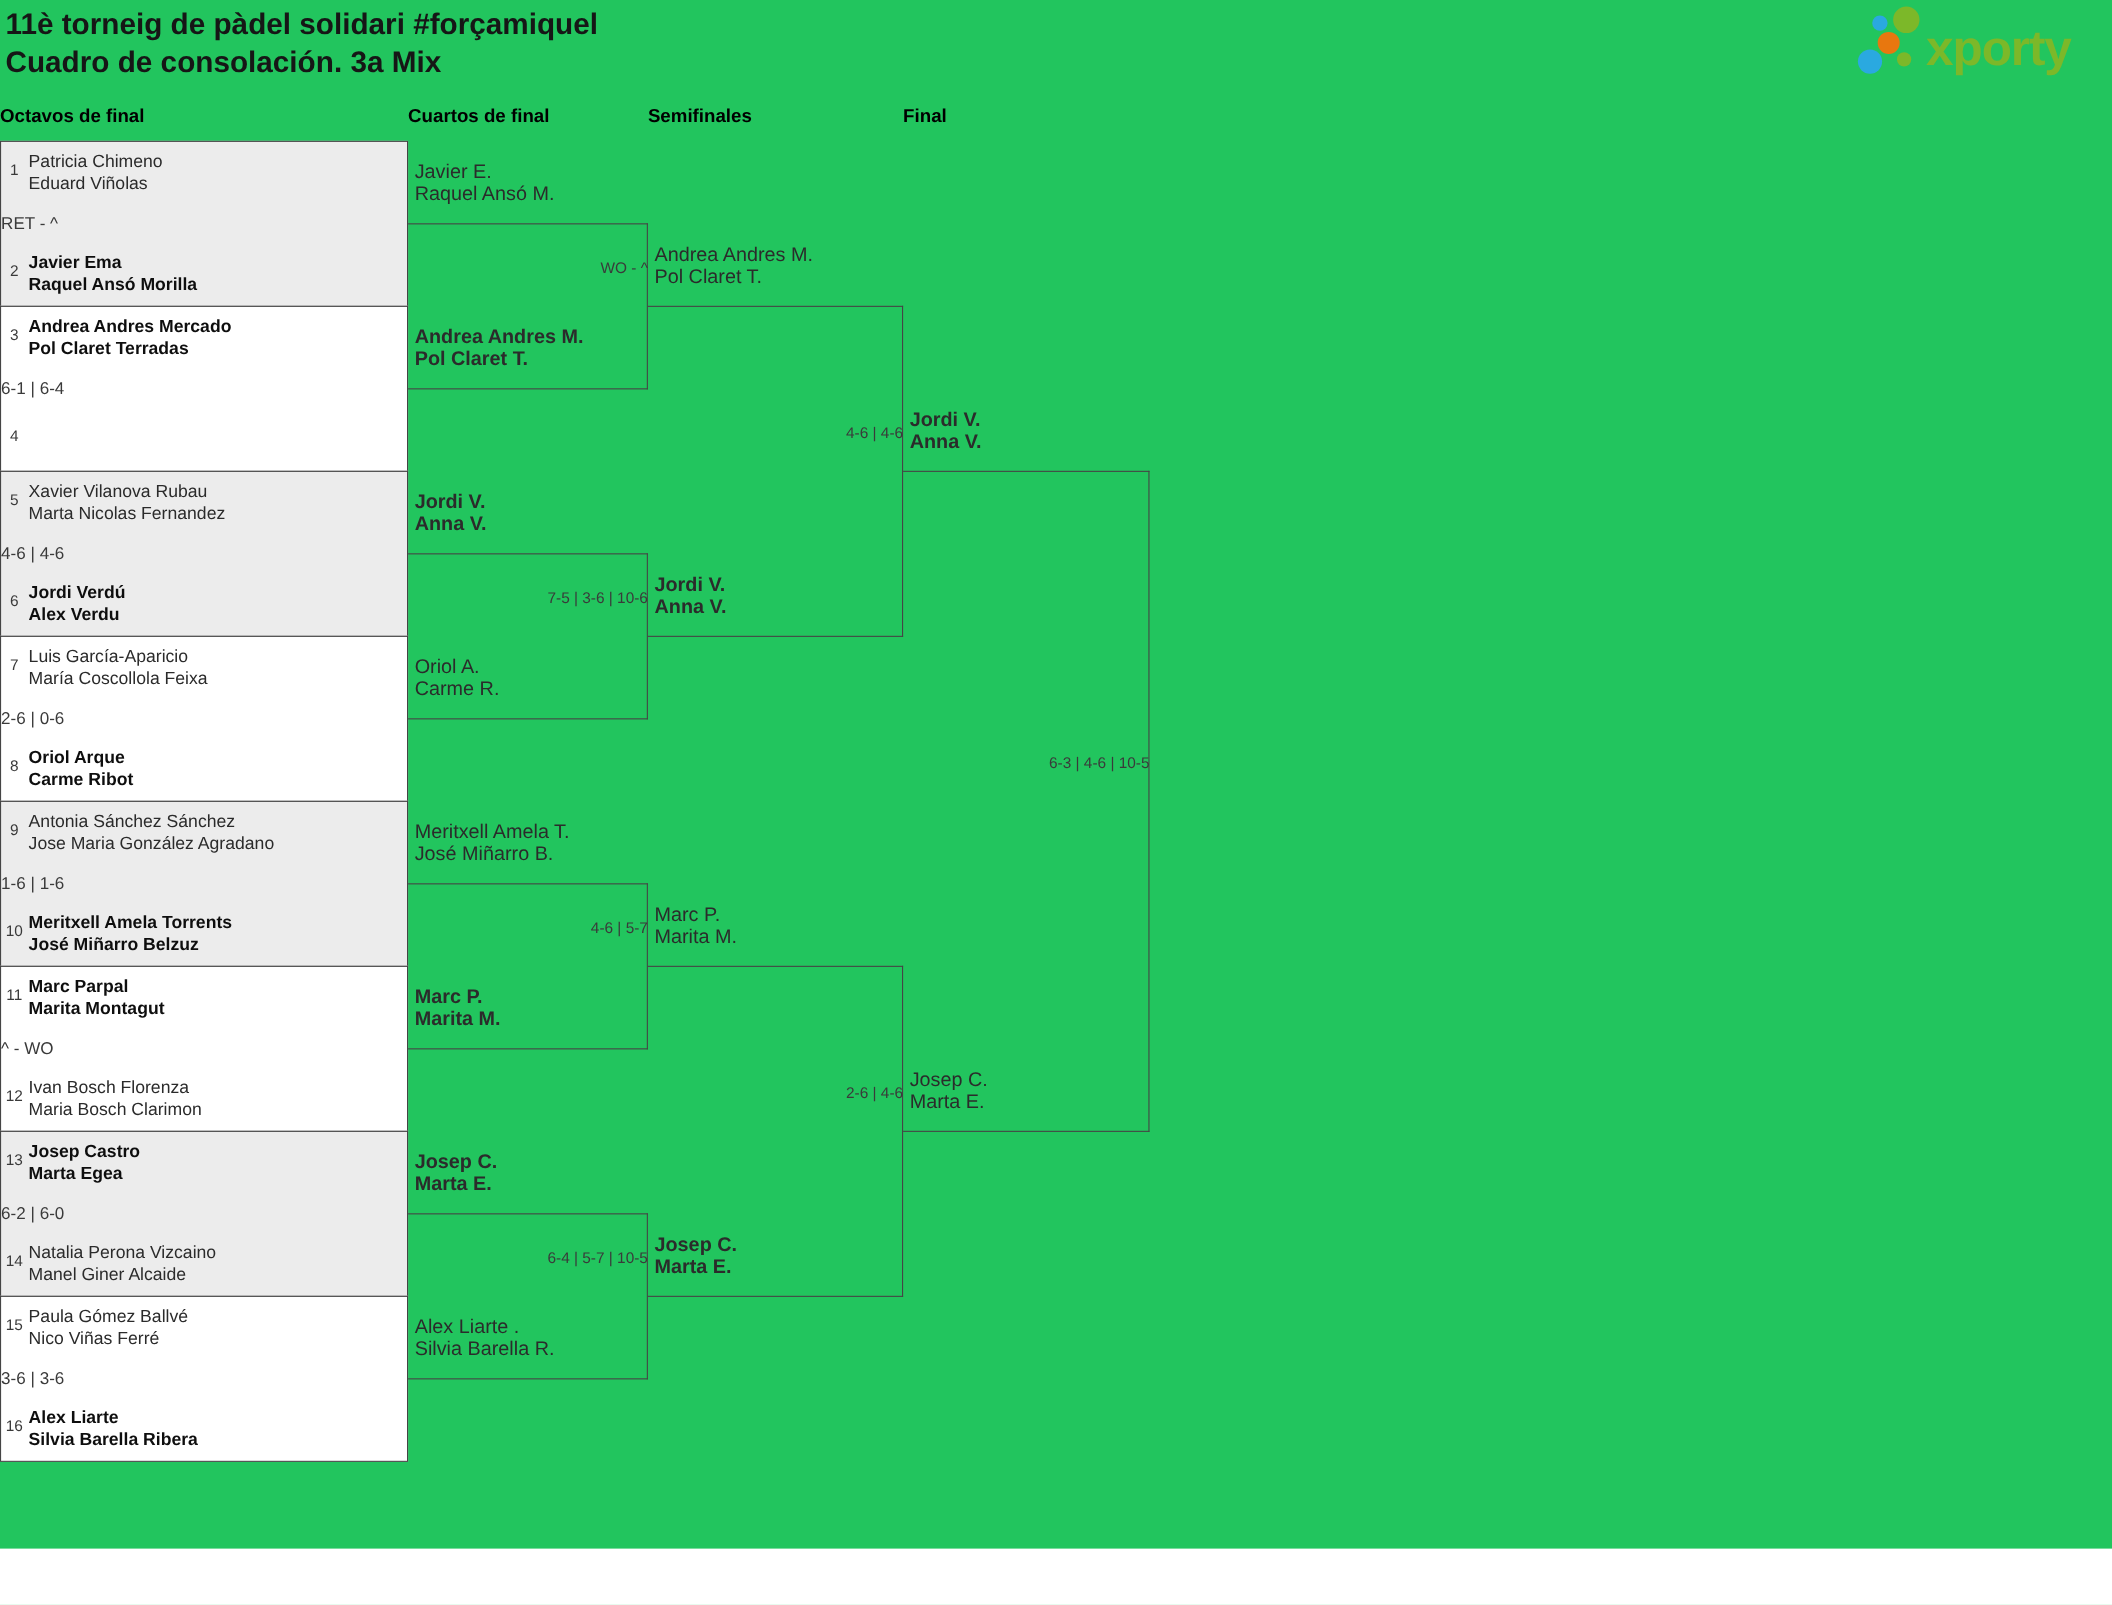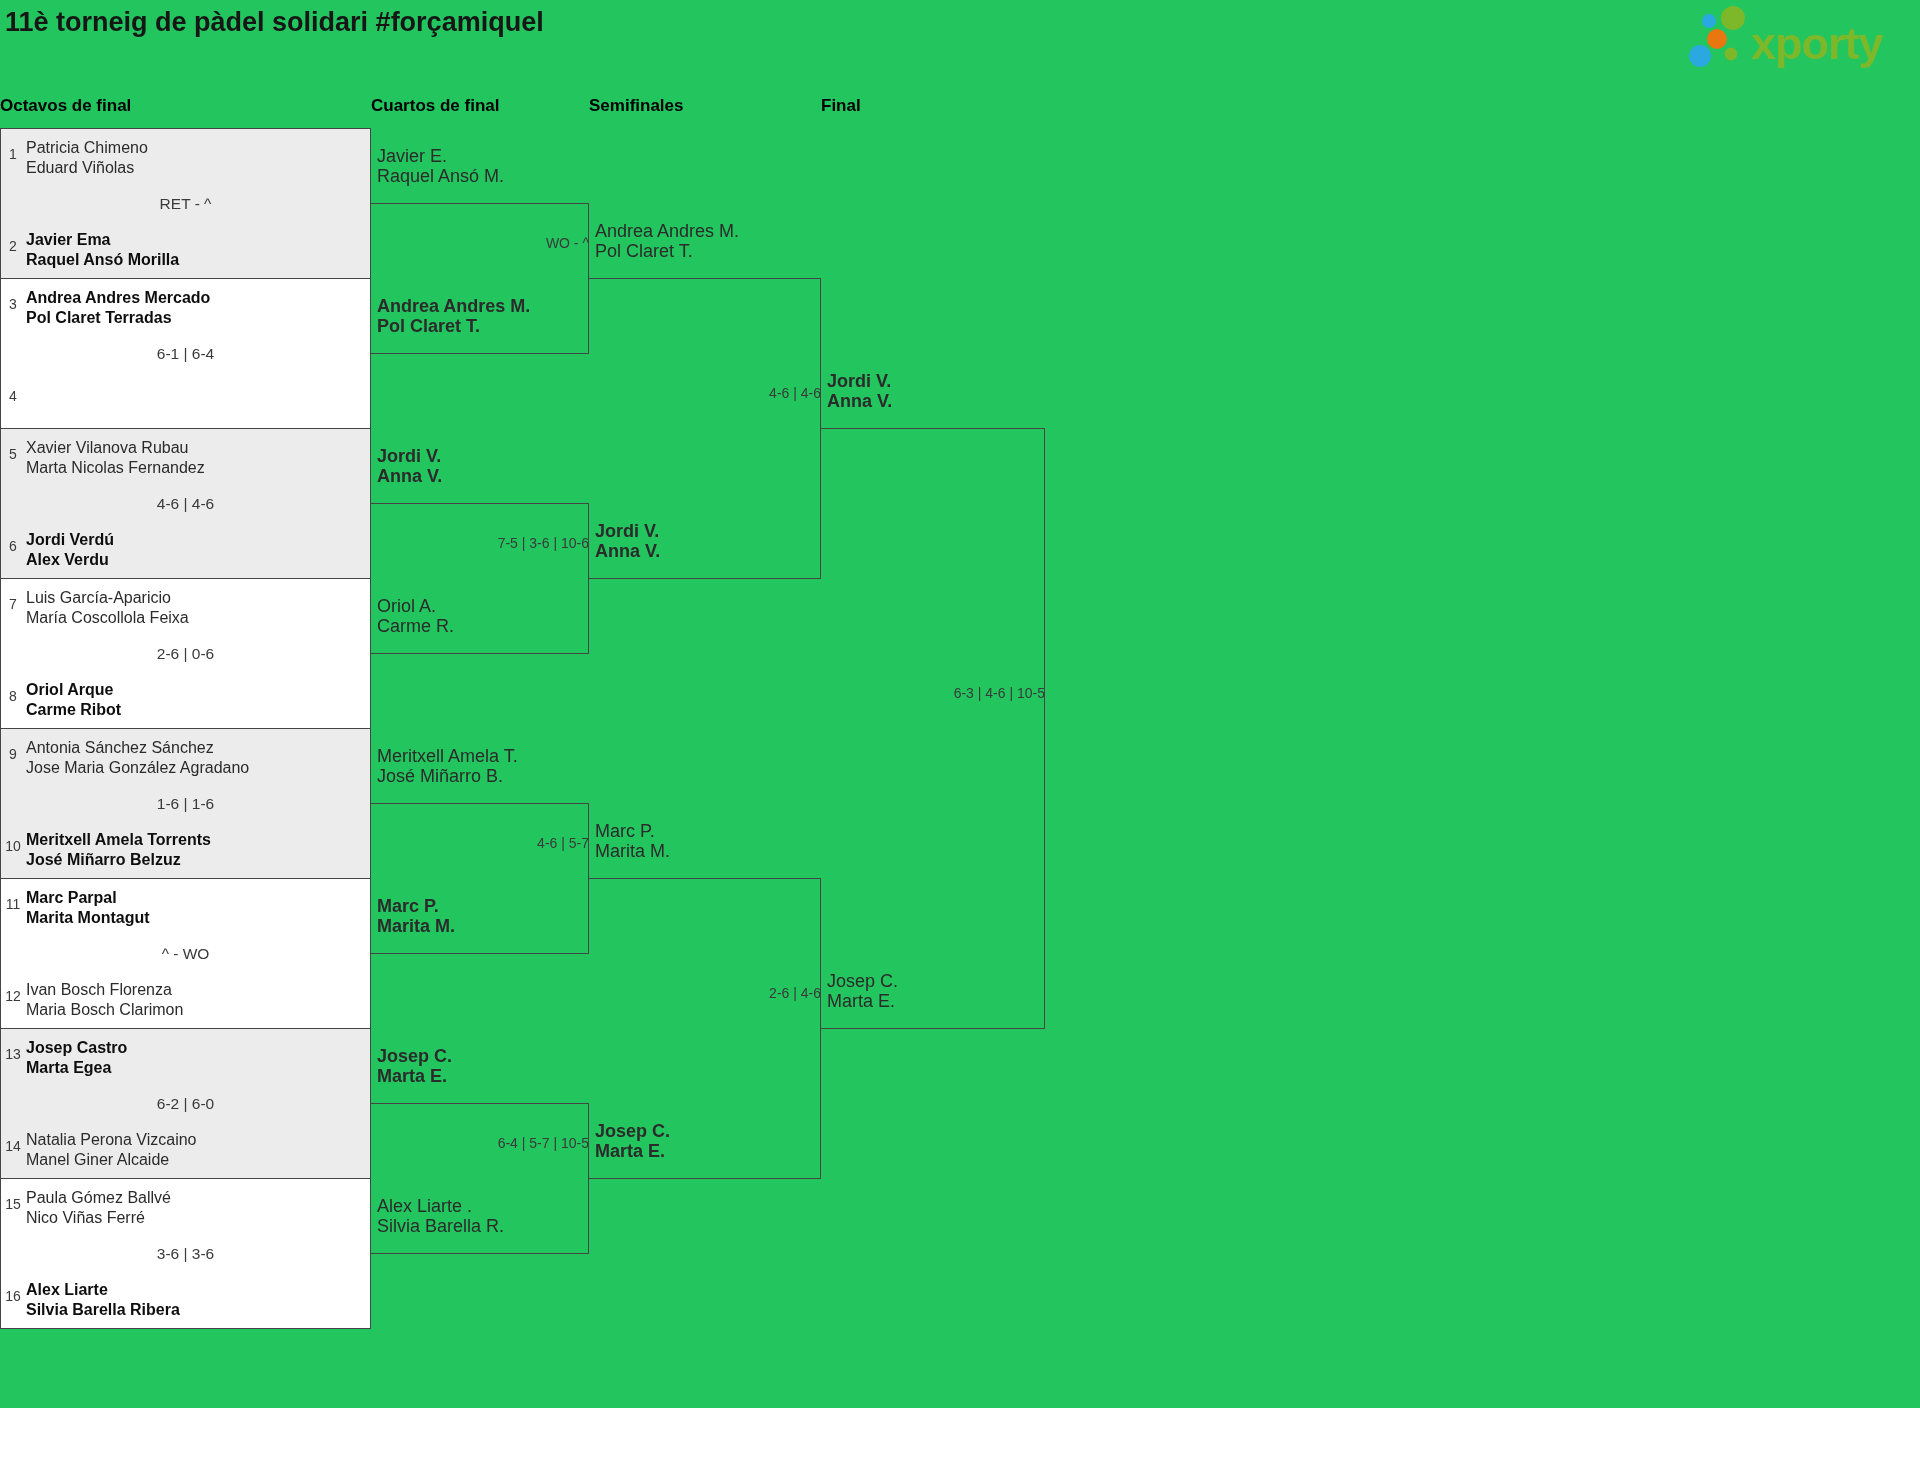--- a/index.html
+++ b/index.html
@@ -12,35 +12,36 @@
   
   .obox{position:absolute;left:0;width:371px;height:151px;border:1px solid #454545;box-sizing:border-box;background:#fff;}
   .obox.gray{background:#ececec;}
   .seed{position:absolute;left:0;width:24px;text-align:center;font-size:14px;color:#3a3a3a;line-height:17px;}
   .seed.sa{top:17px;}
   .seed.sb{top:109px;}
   .team{position:absolute;left:25px;width:340px;font-size:16px;line-height:19.5px;color:#2b2b2b;}
   .team.ta{top:9px;}
   .team.tb{top:101px;}
   .bold{font-weight:700;color:#0e0e0e;}
-  .mscore{position:absolute;left:0;top:66px;width:100%;text-align:center;font-size:15.5px;color:#3a3a3a;}
+  .mscore{position:absolute;left:0;top:66px;width:100%;text-align:left;font-size:15.5px;color:#3a3a3a;}
   
   .hline{position:absolute;height:1px;background:#454545;}
   .vline{position:absolute;width:1px;background:#454545;}
   .entry{position:absolute;font-size:18px;line-height:19.5px;color:#2b2b2b;width:215px;}
   .bscore{position:absolute;text-align:right;font-size:14px;color:#3a3a3a;}
   
   #logo{position:absolute;left:1685px;top:2px;width:215px;height:70px;cursor:pointer;}
 </style>
 </head>
 <body>
 
 <div id="canvas">
 
   <div class="title-line" style="top:7px">11è torneig de pàdel solidari #forçamiquel</div>
+  <div class="title-line" style="top:41px">Cuadro de consolación. 3a Mix</div>
 
   <div id="logo">
     <svg width="215" height="70" viewBox="0 0 215 70">
       <circle cx="24" cy="19" r="7" fill="#2aa9e0"></circle>
       <circle cx="48" cy="16" r="12" fill="#7cb829"></circle>
       <circle cx="32" cy="37" r="10" fill="#e8770f"></circle>
       <circle cx="15" cy="54" r="11" fill="#2aa9e0"></circle>
       <circle cx="46" cy="52" r="6.5" fill="#7cb829"></circle>
       <text x="66" y="57" font-size="45" font-weight="bold" letter-spacing="-1" fill="#7cb829">xporty</text>
     </svg>

